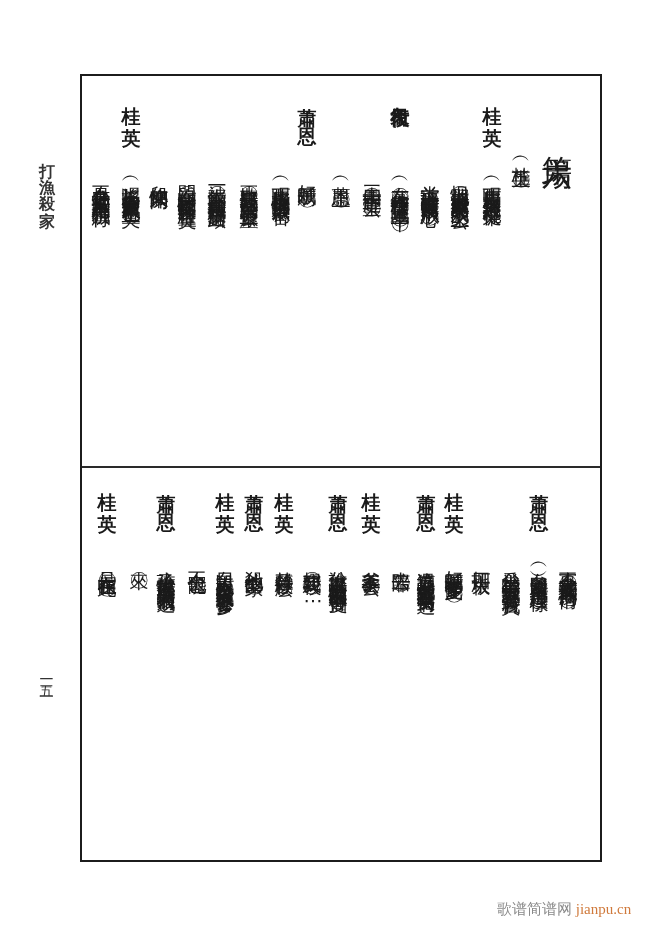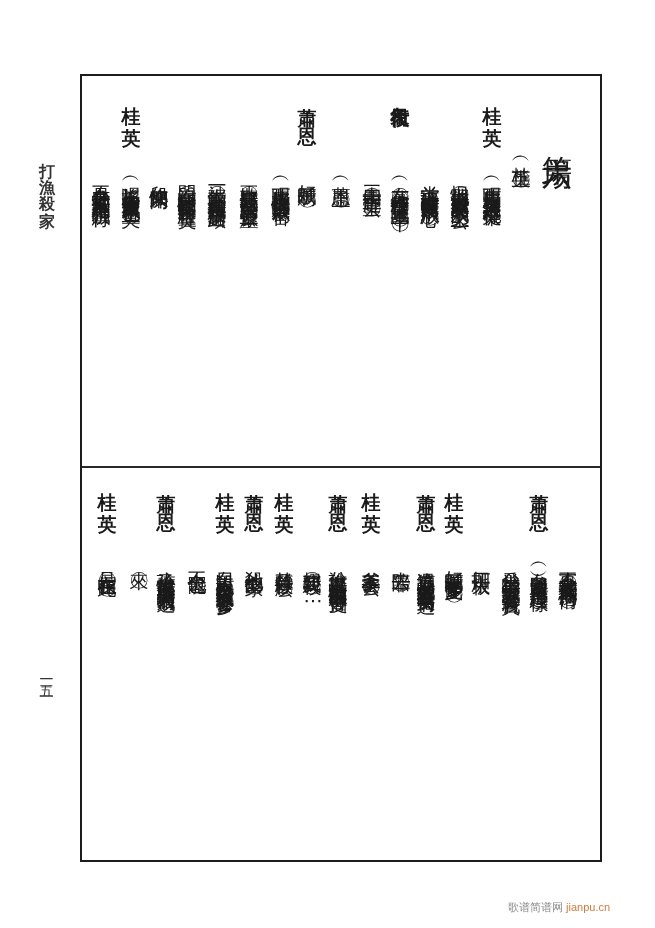--- a/index.html
+++ b/index.html
@@ -24,22 +24,22 @@
   .scene { font-size: 30px; line-height: 34px; letter-spacing: 2px; }
   .side {
     position: absolute; writing-mode: vertical-rl; text-orientation: upright;
     font-size: 16px; letter-spacing: 16px; color: #333; font-weight: bold;
   }
   .pageno {
     position: absolute; writing-mode: vertical-rl; text-orientation: upright;
     font-size: 14px; letter-spacing: -2px; color: #333;
   }
   .wm {
-    position: absolute; left: 508px; top: 900px; font-size: 11px; color: #8a8a8a;
-    font-family: Liberation Sans, sans-serif;
+    position: absolute; left: 497px; top: 900px; font-size: 15px; color: #8a8a8a;
+    font-family: Liberation Serif, serif;
   }
   .wm .en { color: #d07a3c; }
 </style>
 </head>
 <body>
 
 <div class="frame"></div>
 <div class="divider"></div>
 
 <div class="side" style="left:36px; top:150px;">打漁殺家</div>

